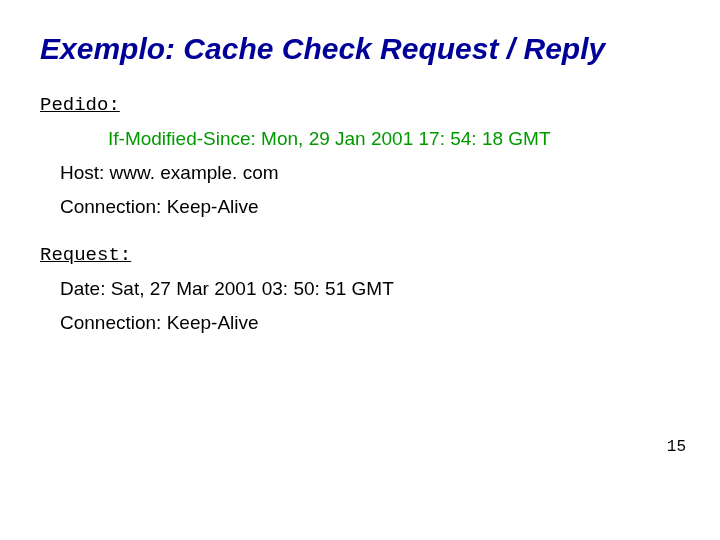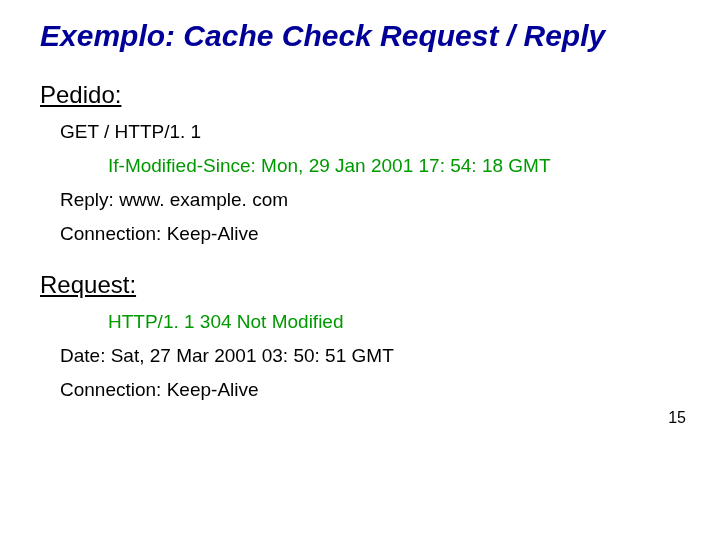--- a/index.html
+++ b/index.html
@@ -9,71 +9,70 @@
     height: 540px;
     background: #ffffff;
     font-family: "Comic Sans MS", "Comic Sans", cursive, sans-serif;
     color: #000000;
   }
   .slide {
     position: relative;
     width: 720px;
     height: 464px;
     box-sizing: border-box;
-    padding: 19px 40px 0 40px;
+    padding: 32px 40px 0 40px;
   }
   .title {
     font-size: 30px;
     font-weight: bold;
     font-style: italic;
     color: #000099;
     margin: 0 0 28px 0;
     white-space: nowrap;
   }
   .section-label {
-    font-size: 24px;
+    font-size: 19px;
     margin: 0 0 12px 0;
     text-decoration: underline;
+    font-family: Liberation Mono, monospace;
   }
   .block {
     margin-left: 20px;
     margin-bottom: 26px;
   }
   .line {
     font-size: 19px;
     margin: 0 0 12px 0;
   }
   .highlight {
     color: #009900;
     margin-left: 48px;
   }
   .pagenum {
     position: absolute;
-    bottom: 37px;
+    bottom: 8px;
     right: 34px;
     font-size: 16px;
-    font-family: Liberation Sans, sans-serif;
+    font-family: Liberation Mono, monospace;
   }
 </style>
 </head>
 <body>
 
 <div class="slide">
 
   <h1 class="title">Exemplo: Cache Check Request / Reply</h1>
 
   <div class="section-label">Pedido:</div>
   <div class="block">
-    <div class="line">GET / HTTP/1. 1</div>
     <div class="line highlight">If-Modified-Since: Mon, 29 Jan 2001 17: 54: 18 GMT</div>
-    <div class="line">Reply: www. example. com</div>
+    <div class="line">Host: www. example. com</div>
     <div class="line">Connection: Keep-Alive</div>
   </div>
 
   <div class="section-label">Request:</div>
   <div class="block">
-    <div class="line highlight">HTTP/1. 1 304 Not Modified</div>
     <div class="line">Date: Sat, 27 Mar 2001 03: 50: 51 GMT</div>
     <div class="line">Connection: Keep-Alive</div>
   </div>
 
   <div class="pagenum">15</div>
 </div>
 
 </body></html>

